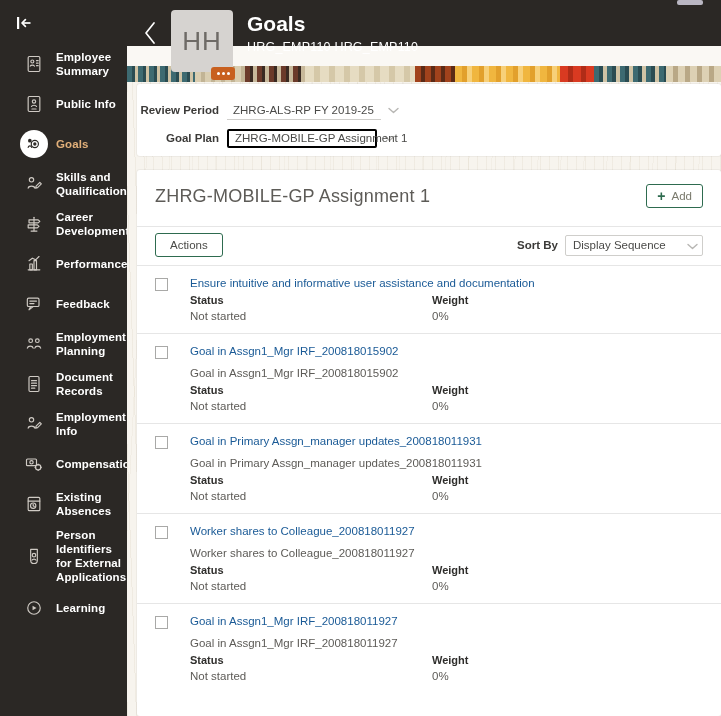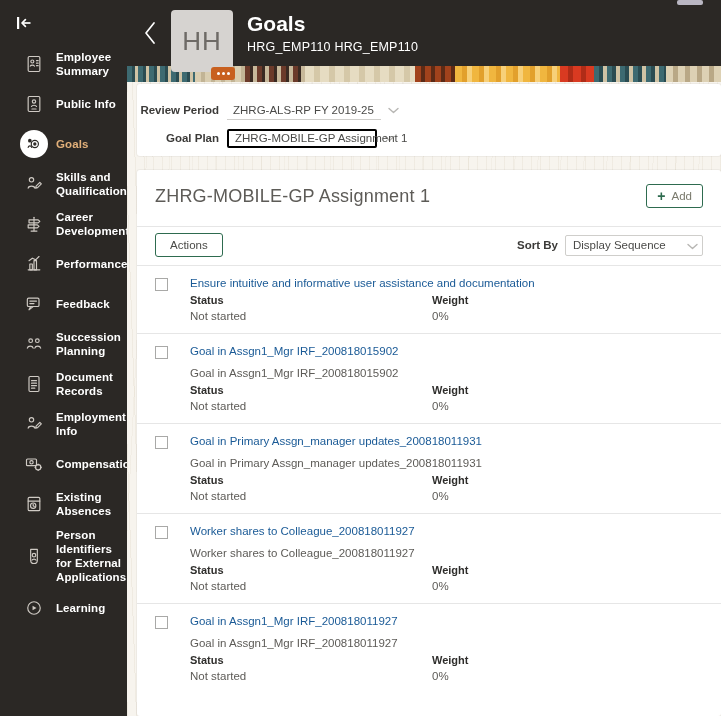--- a/index.html
+++ b/index.html
@@ -53,21 +53,21 @@
 
   
   #main {
     position: absolute; left: 127px; top: 0;
     width: 594px; height: 716px;
     overflow: hidden;
   }
   
   .banner {
     position: absolute; left: 0; top: 0;
-    width: 594px; height: 66px;
+    width: 594px; height: 46px;
     background: #2b2825;
     z-index: 3;
   }
   .banner-inner {
     position: relative; height: 66px;
     display: flex; align-items: center;
   }
   .back-chevron {
     width: 34px; height: 40px; margin-left: 6px;
     display: flex; align-items: center; justify-content: center;
@@ -360,21 +360,21 @@
         </div>
         <div class="nav-item">
           <span class="nav-icon">
             <svg width="20" height="20" viewBox="0 0 24 24" fill="none" stroke="#cfcac4" stroke-width="1.4" stroke-linecap="round" stroke-linejoin="round">
               <circle cx="8" cy="8" r="2.2"></circle>
               <circle cx="16" cy="8" r="2.2"></circle>
               <path d="M4 17c.7-3.2 6.3-3.2 7 0"></path>
               <path d="M13 17c.7-3.2 6.3-3.2 7 0"></path>
             </svg>
           </span>
-          <span class="nav-label">Succession Planning</span>
+          <span class="nav-label">Employment Planning</span>
         </div>
         <div class="nav-item">
           <span class="nav-icon">
             <svg width="20" height="20" viewBox="0 0 24 24" fill="none" stroke="#cfcac4" stroke-width="1.4" stroke-linecap="round" stroke-linejoin="round">
               <rect x="6" y="3" width="12" height="18" rx="1.4"></rect>
               <path d="M9 8h6M9 11h6M9 14h6M9 17h4"></path>
             </svg>
           </span>
           <span class="nav-label">Document Records</span>
         </div>

